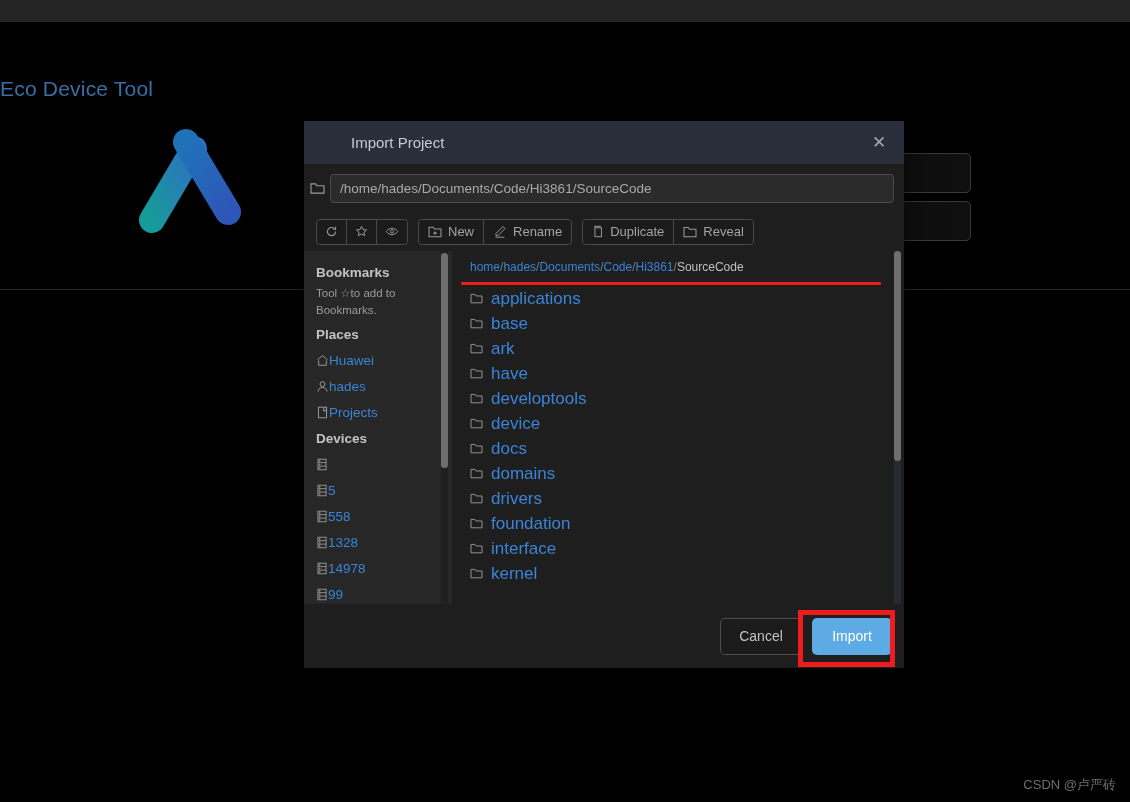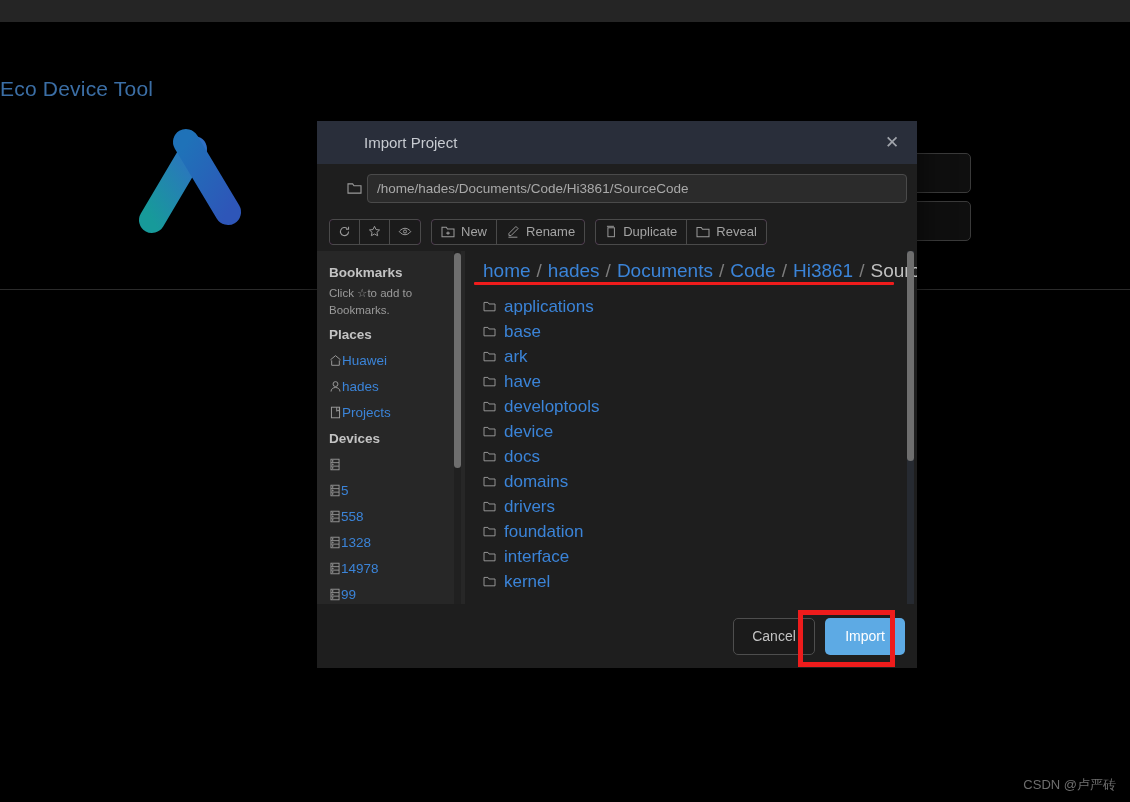--- a/index.html
+++ b/index.html
@@ -82,21 +82,21 @@
   .watermark {
     position: absolute;
     right: 14px; bottom: 8px;
     font-size: 13px;
     color: #6e6e6e;
   }
 
   
   .dialog {
     position: absolute;
-    left: 317px; top: 121px;
+    left: 304px; top: 121px;
     width: 600px; height: 547px;
     background: #1e1e1e;
     box-shadow: 0 8px 28px rgba(0,0,0,.65);
     display: flex;
     flex-direction: column;
     overflow: hidden;
   }
   .dialog-titlebar {
     height: 43px;
     background: #292e3a;
@@ -122,21 +122,21 @@
     font-size: 17px;
     cursor: pointer;
     font-family: "Liberation Sans", sans-serif;
   }
 
   .path-row {
     height: 48px;
     background: #1e1e1e;
     display: flex;
     align-items: center;
-    padding: 0 10px 0 24px;
+    padding: 0 10px 0 0;
     flex: 0 0 auto;
   }
   .path-folder-icon {
     width: 26px;
     display: flex;
     align-items: center;
     justify-content: center;
     color: #9a9a9a;
   }
   .path-input {
@@ -245,23 +245,22 @@
   .filepane {
     flex: 1;
     background: #1e1e1e;
     position: relative;
     overflow: hidden;
     min-width: 0;
   }
   .breadcrumb {
     display: flex;
     align-items: center;
-    gap: 6px;
     padding: 9px 0 6px 18px;
-    font-size: 19px;
+    font-size: 12px;
     position: relative;
   }
   .bc-link { color: #3b84d8; cursor: pointer; }
   .bc-current { color: #c0c0c0; }
   .bc-sep { color: #7d7d7d; }
   .bc-underline {
     position: absolute;
     left: 9px; top: 32px;
     width: 420px; height: 1px;
     background: #3a3a3a;
@@ -468,21 +467,21 @@
         <span>Reveal</span>
       </div>
     </div>
   </div>
 
   <div class="dialog-main">
 
     <div class="sidebar">
       <div class="sb-inner">
         <div class="sb-heading">Bookmarks</div>
-        <div class="sb-note">Click ☆to add to Bookmarks.</div>
+        <div class="sb-note">Tool ☆to add to Bookmarks.</div>
 
         <div class="sb-heading">Places</div>
 
         <div class="sb-item">
           <span class="si">
             <svg width="13" height="13" viewBox="0 0 16 16" fill="none" stroke="currentColor" stroke-width="1.2">
               <path d="M1.8 7.2L8 2l6.2 5.2"></path>
                 <path d="M3.3 7.9v6h9.4v-6"></path>
             </svg>
           </span>

